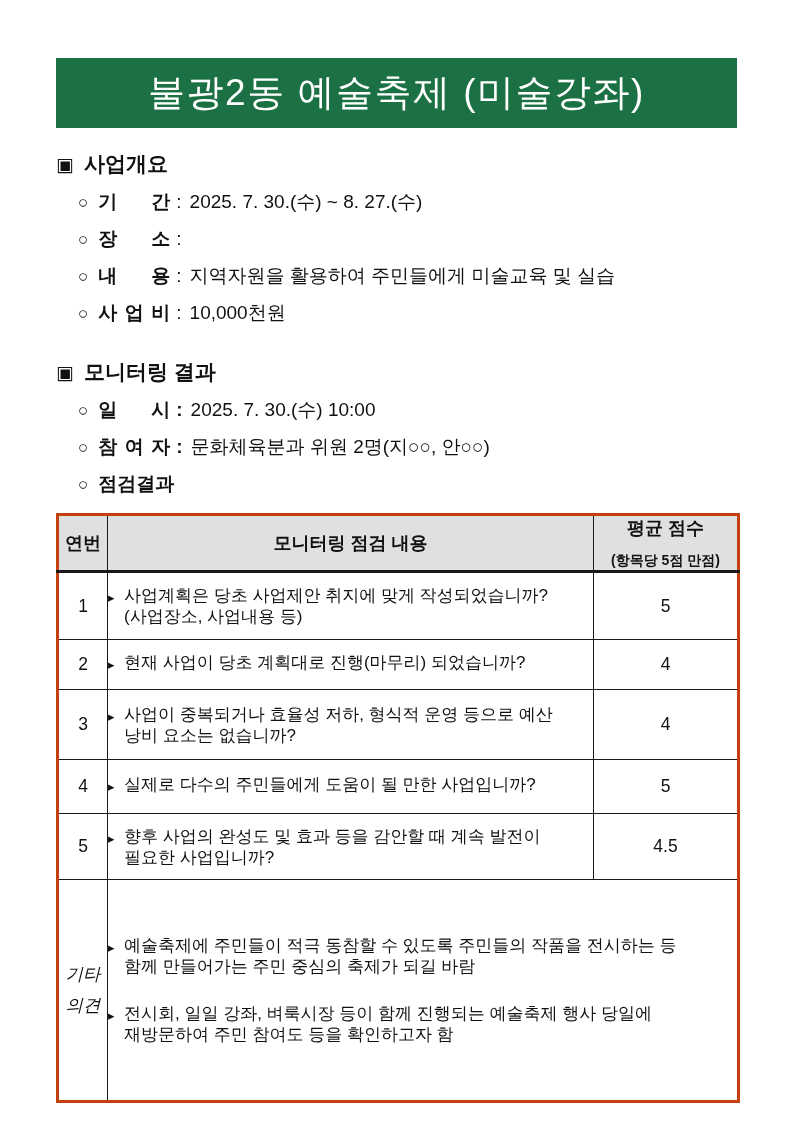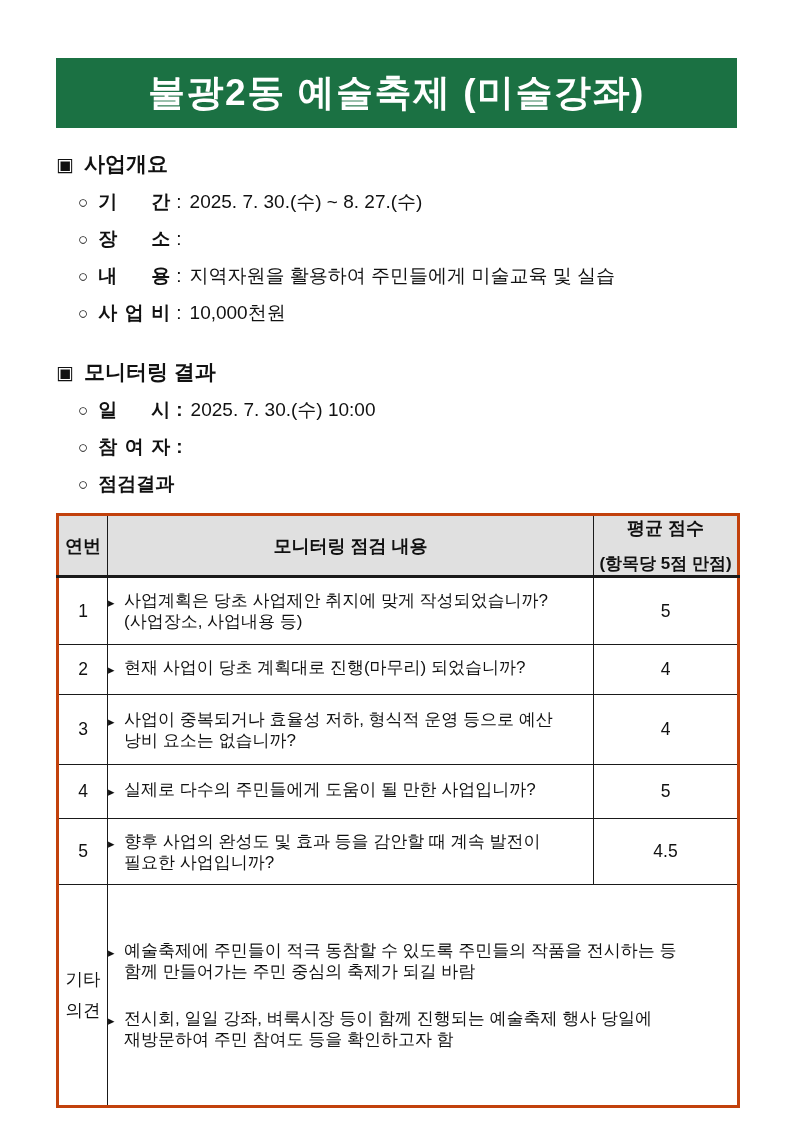--- a/index.html
+++ b/index.html
@@ -22,21 +22,21 @@
   .banner {
     height: 70px;
     background: #1b7143;
     display: flex;
     align-items: center;
     justify-content: center;
   }
   .banner .title-text {
     color: #ffffff;
     font-size: 37px;
-    font-weight: 700;
+    font-weight: 400;
     letter-spacing: 1.5px;
     white-space: nowrap;
   }
   
   .sec-heading {
     margin-top: 22px;
     font-size: 21px;
     font-weight: 700;
     display: flex;
     align-items: center;
@@ -94,21 +94,21 @@
   table.monitor thead th {
     background: #e0e0e0;
     height: 50px;
     border-bottom: 3px solid #1a1a1a;
     font-weight: 700;
     font-size: 18px;
     text-align: center;
   }
   th .score-l2 {
     display: block;
-    font-size: 17px;
+    font-size: 14px;
     margin-top: 12px;
   }
   td.no-cell {
     text-align: center;
     font-size: 17.5px;
     font-weight: 400;
   }
   td.content-cell { padding: 8px 8px 8px 10px; }
   .content-flex { display: flex; align-items: flex-start; }
   .content-flex .tri {
@@ -132,20 +132,21 @@
   tr.r2 { height: 50px; }
   tr.r3 { height: 70px; }
   tr.r4 { height: 54px; }
   tr.r5 { height: 66px; }
   tr.retc { height: 222px; }
   td.etc-label {
     text-align: center;
     font-size: 17.5px;
     white-space: pre-line;
     line-height: 1.75;
+    font-style: italic;
   }
   td.etc-content { padding: 10px 10px 10px 10px; }
   .etc-stack {
     display: flex;
     flex-direction: column;
     justify-content: center;
     gap: 26px;
     height: 100%;
   }
 </style>
@@ -196,20 +197,21 @@
     <div class="item">
       <span class="bullet">○</span>
       <span class="label">일 시</span>
       <span class="colon bold">:</span>
       <span class="value">2025. 7. 30.(수) 10:00</span>
     </div>
     <div class="item">
       <span class="bullet">○</span>
       <span class="label">참 여 자</span>
       <span class="colon bold">:</span>
+      <span class="value">문화체육분과 위원 2명(지○○, 안○○)</span>
     </div>
     <div class="item">
       <span class="bullet">○</span>
       <span class="label plain">점검결과</span>
     </div>
   </div>
 
   <table class="monitor">
     <colgroup>
       <col class="c-no">

